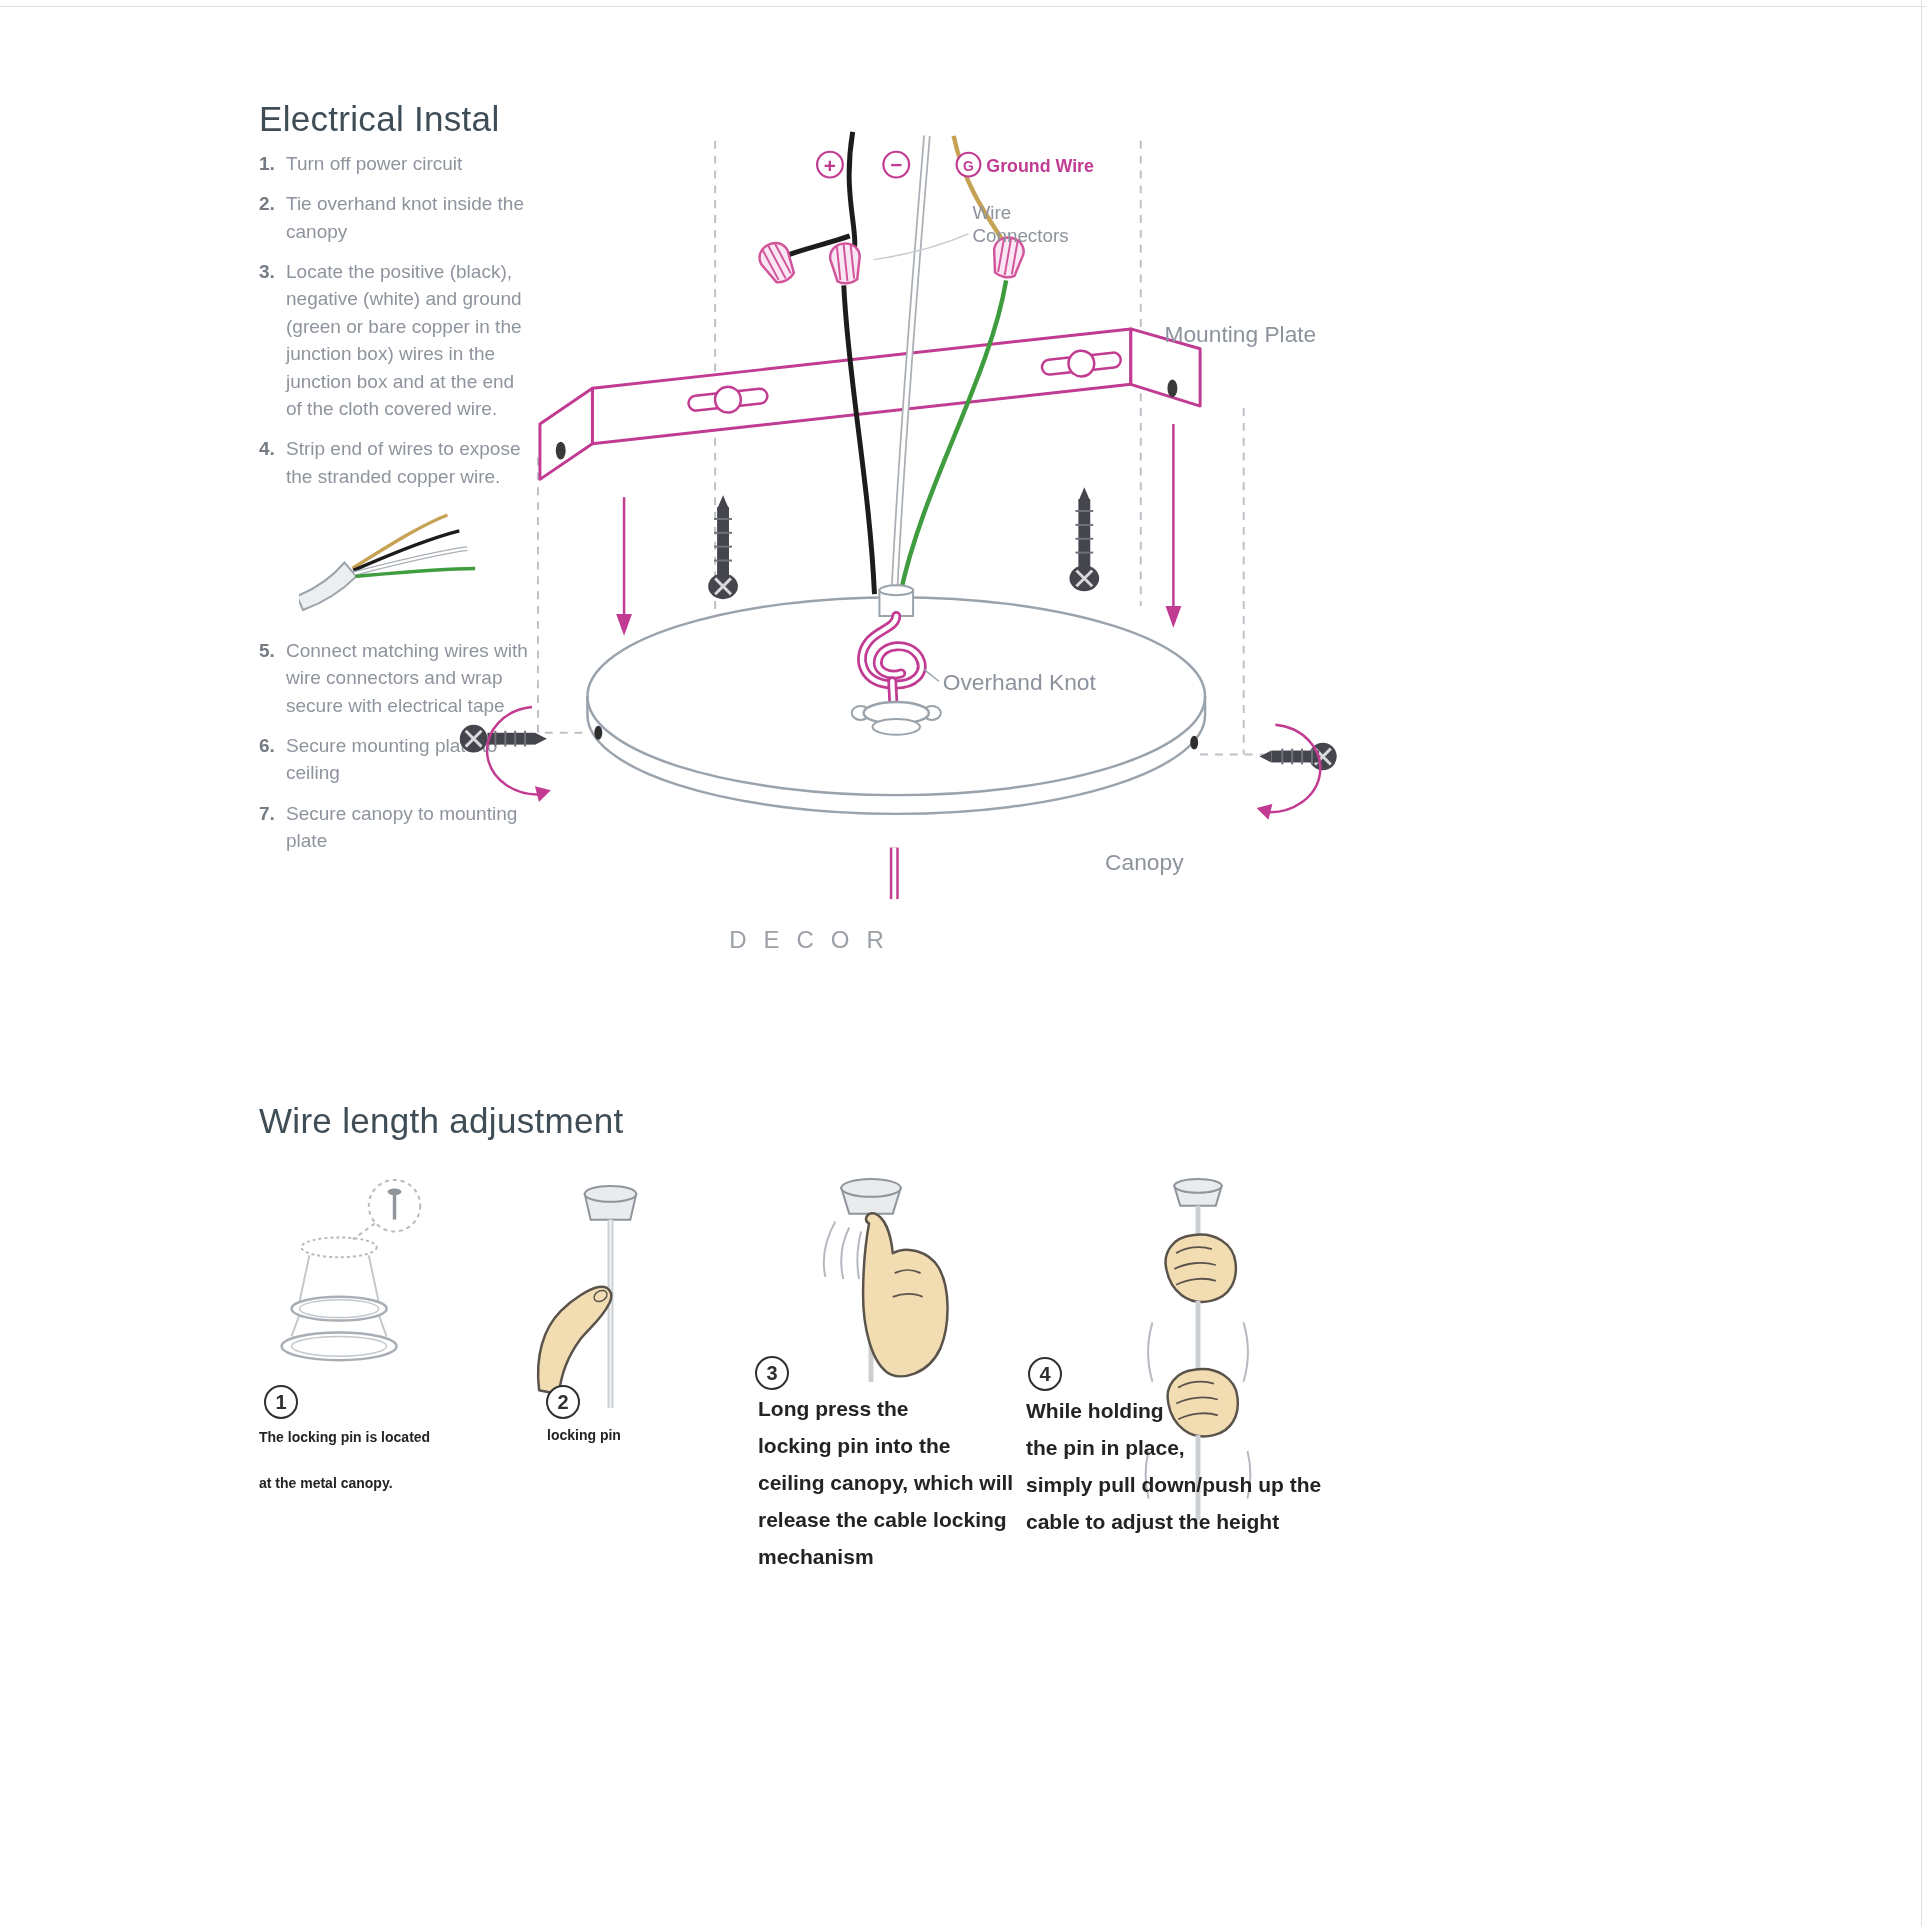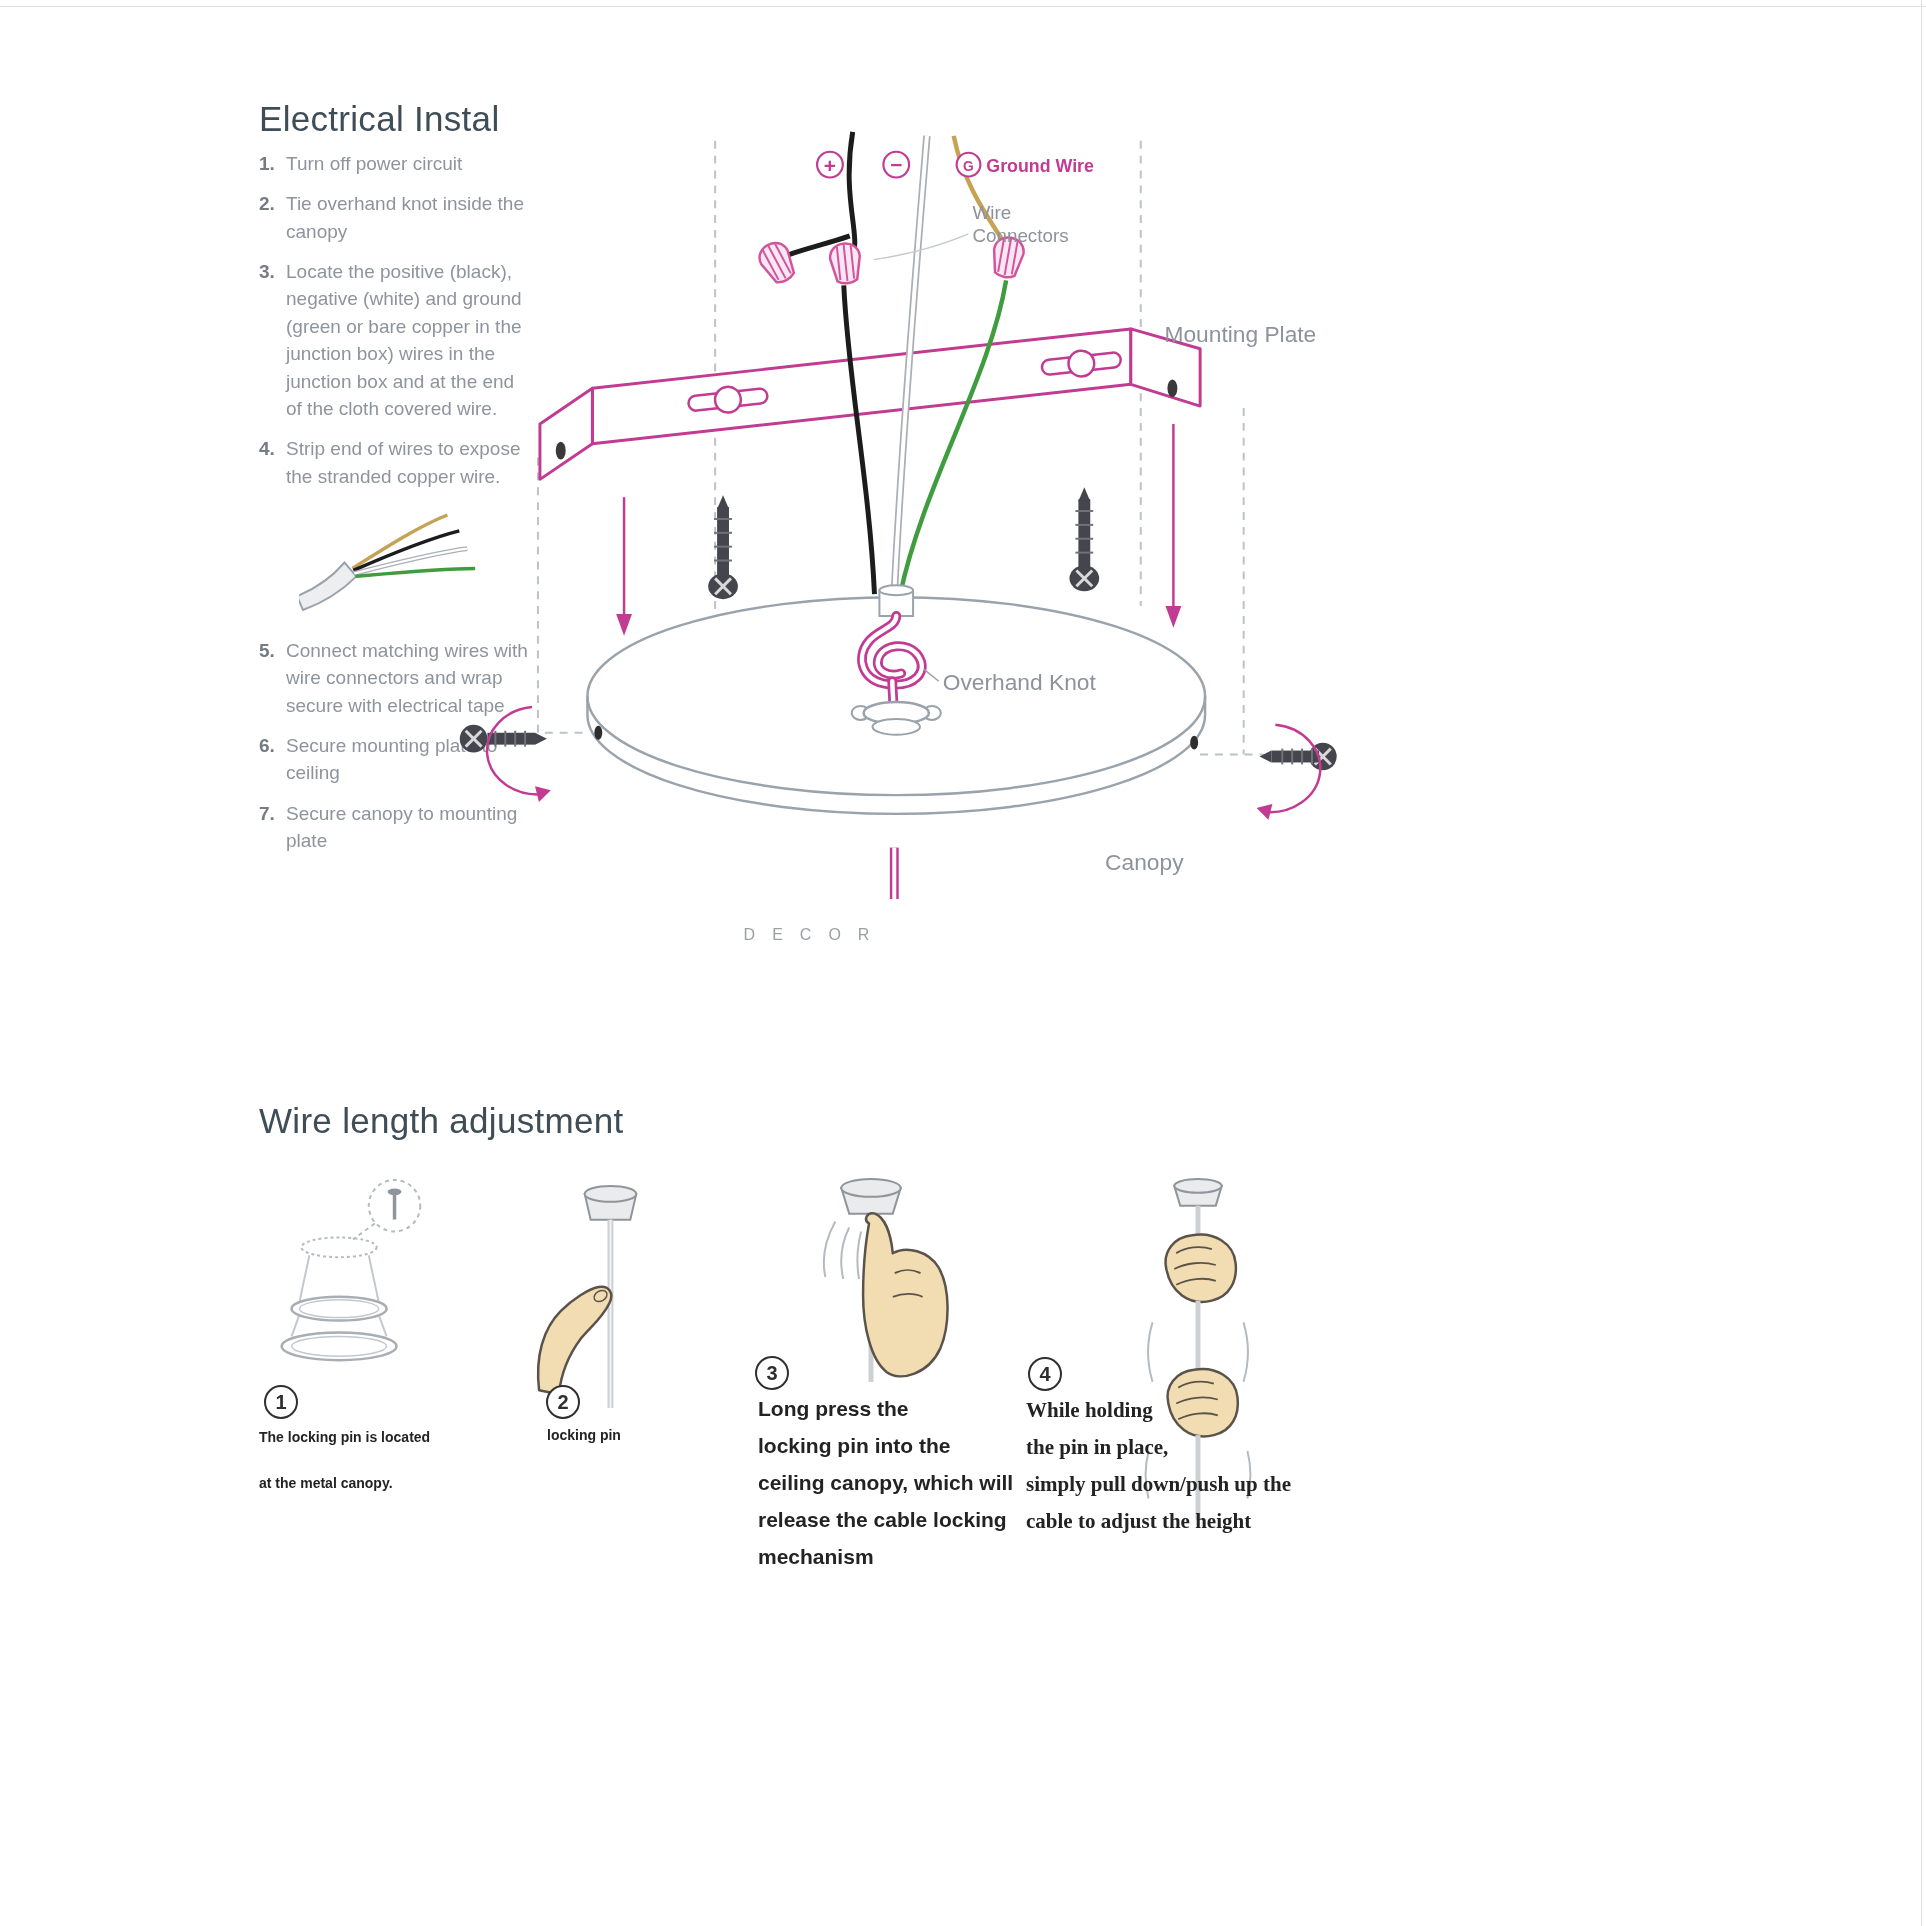--- a/index.html
+++ b/index.html
@@ -15,21 +15,21 @@
   .step .num{font-weight:700;color:#747b85;flex:0 0 27px;}
   .wire-illu{margin:4px 0 6px 40px;}
   .logo{left:559px;top:924px;width:495px;text-align:center;}
   .logo-name{
     font-family:"DejaVu Serif",serif;font-style:italic;font-weight:700;font-size:99px;line-height:1.05;
     color:#7d8287;
     background:linear-gradient(100deg,#54585c 5%,#8f9498 50%,#c6c9cc 95%);
     -webkit-background-clip:text;background-clip:text;-webkit-text-fill-color:transparent;
     display:inline-block;
   }
-  .logo-sub{margin-top:2px;font-size:16px;letter-spacing:17px;padding-left:17px;color:#9aa0a6;font-weight:400;}
+  .logo-sub{margin-top:2px;font-size:24px;letter-spacing:17px;padding-left:17px;color:#9aa0a6;font-weight:400;}
   .badge{
     position:absolute;width:34px;height:34px;border:2.5px solid #2f2f2f;border-radius:50%;
     text-align:center;line-height:30px;font-weight:700;font-size:20px;color:#2f2f2f;background:#fff;box-sizing:border-box;
   }
   .cap{position:absolute;font-weight:700;color:#232323;font-size:14px;z-index:5;}
   .cap1{line-height:46px;}
   .cap2{line-height:30px;}
   .cap34{line-height:37px;font-size:21px;}
   svg text{font-family:"Liberation Sans",sans-serif;}
   .lbl{fill:#8d939c;font-size:23px;}
@@ -351,19 +351,19 @@
 <div class="cap cap2" style="left:547px;top:1420px;">
   <div>locking pin</div>
 </div>
 <div class="cap cap34" style="left:758px;top:1390px;">
   <div>Long press the</div>
   <div>locking pin into the</div>
   <div>ceiling canopy, which will</div>
   <div>release the cable locking</div>
   <div>mechanism</div>
 </div>
-<div class="cap cap34" style="left:1026px;top:1392px;font-family:Liberation Serif, serif;">
+<div class="cap cap34" style="left:1026px;top:1392px;">
   <div>While holding</div>
   <div>the pin in place,</div>
   <div>simply pull down/push up the</div>
   <div>cable to adjust the height</div>
 </div>
 
 
 </body></html>

